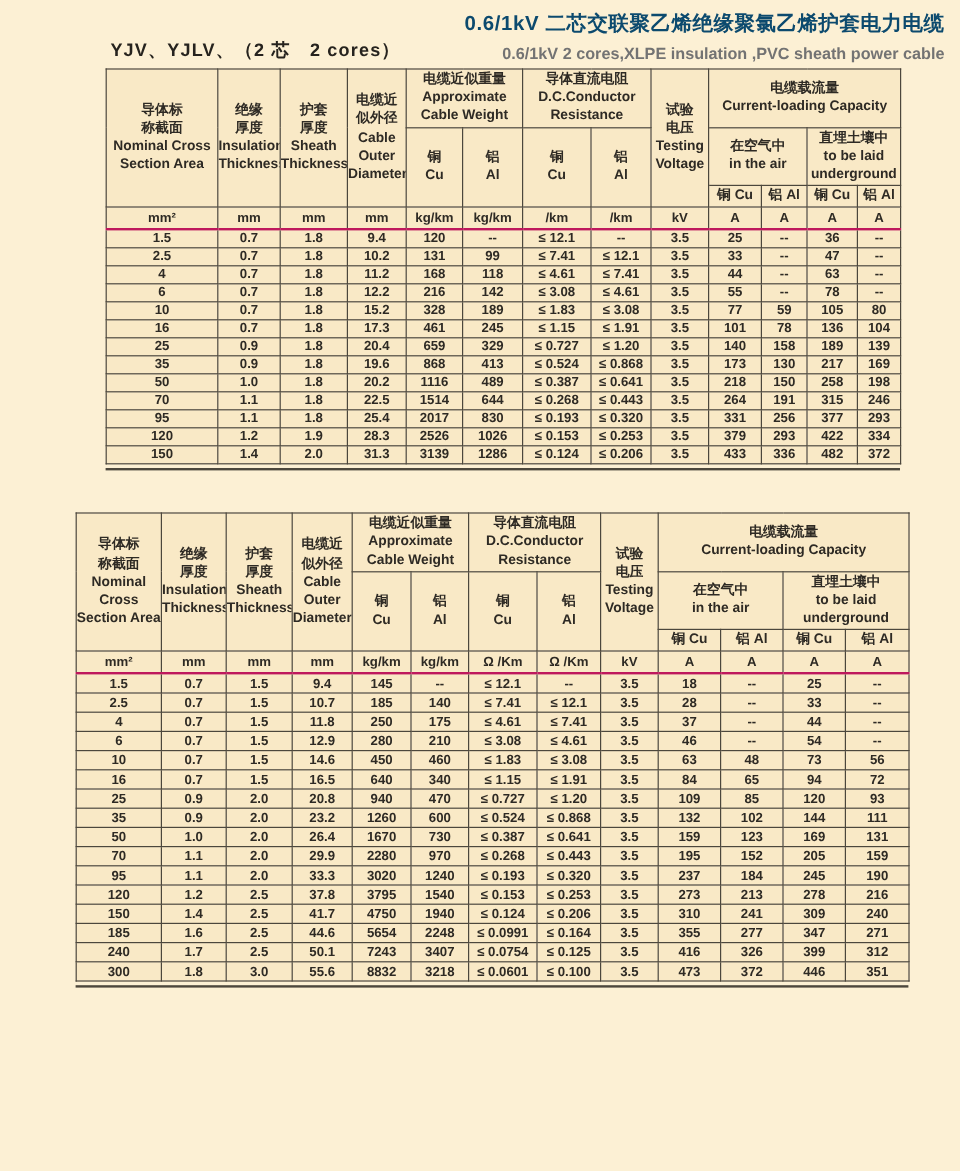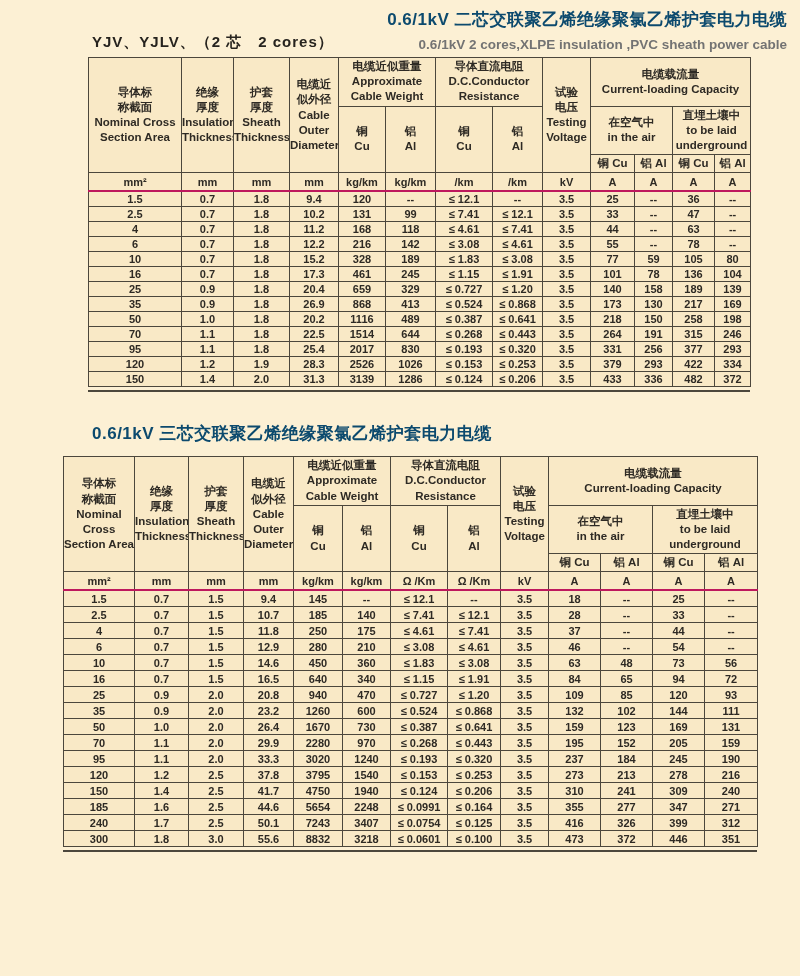--- a/index.html
+++ b/index.html
@@ -286,21 +286,21 @@
                 <td>3.5</td>
                 <td>140</td>
                 <td>158</td>
                 <td>189</td>
                 <td>139</td>
               </tr>
               <tr>
                 <td>35</td>
                 <td>0.9</td>
                 <td>1.8</td>
-                <td>26.9</td>
+                <td>19.6</td>
                 <td>868</td>
                 <td>413</td>
                 <td>≤ 0.524</td>
                 <td>≤ 0.868</td>
                 <td>3.5</td>
                 <td>173</td>
                 <td>130</td>
                 <td>217</td>
                 <td>169</td>
               </tr>
@@ -382,21 +382,20 @@
             </tbody>
   </table>
 </div>
       <div class="bottom-rule"></div>
     </div>
   </section>
 
   <section class="cable-section" id="sec2">
     <div class="sec-head">
       <div class="titles">
-        <div class="title-zh">0.6/1kV 三芯交联聚乙烯绝缘聚氯乙烯护套电力电缆</div>
       </div>
     </div>
     <div class="table-wrap">
       <div class="table-slot">
   <table class="cable-table">
     <colgroup>
       <col>
               <col>
               <col>
               <col>
@@ -540,21 +539,21 @@
                 <td>--</td>
                 <td>54</td>
                 <td>--</td>
               </tr>
               <tr>
                 <td>10</td>
                 <td>0.7</td>
                 <td>1.5</td>
                 <td>14.6</td>
                 <td>450</td>
-                <td>360</td>
+                <td>460</td>
                 <td>≤ 1.83</td>
                 <td>≤ 3.08</td>
                 <td>3.5</td>
                 <td>63</td>
                 <td>48</td>
                 <td>73</td>
                 <td>56</td>
               </tr>
               <tr>
                 <td>16</td>

